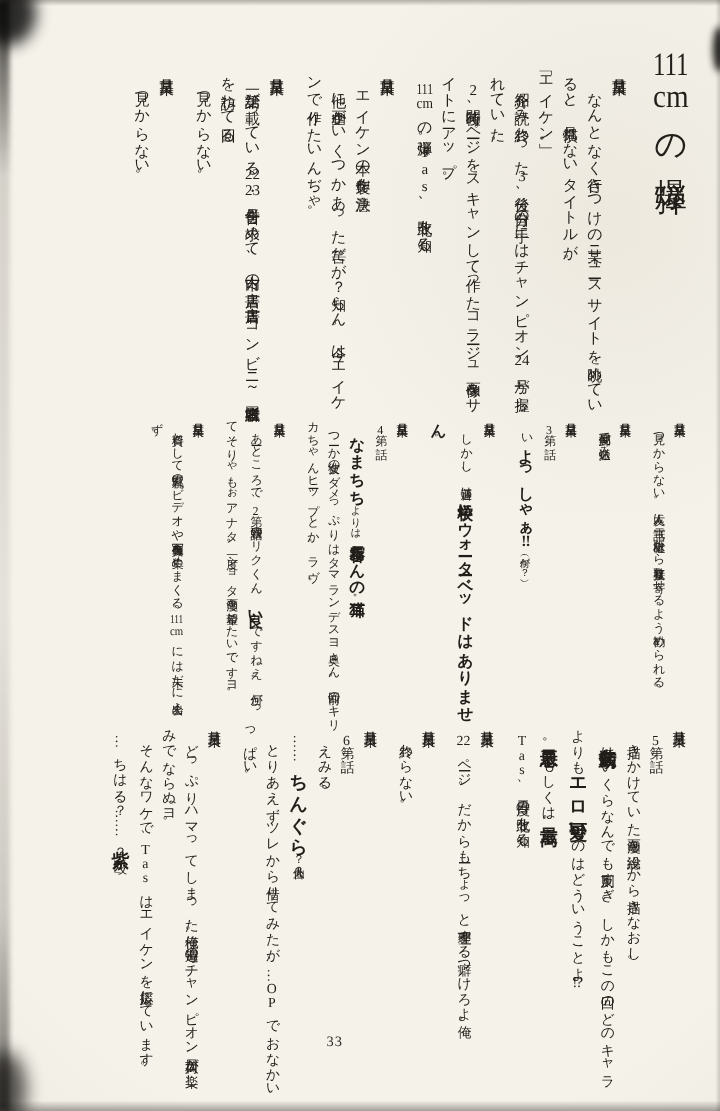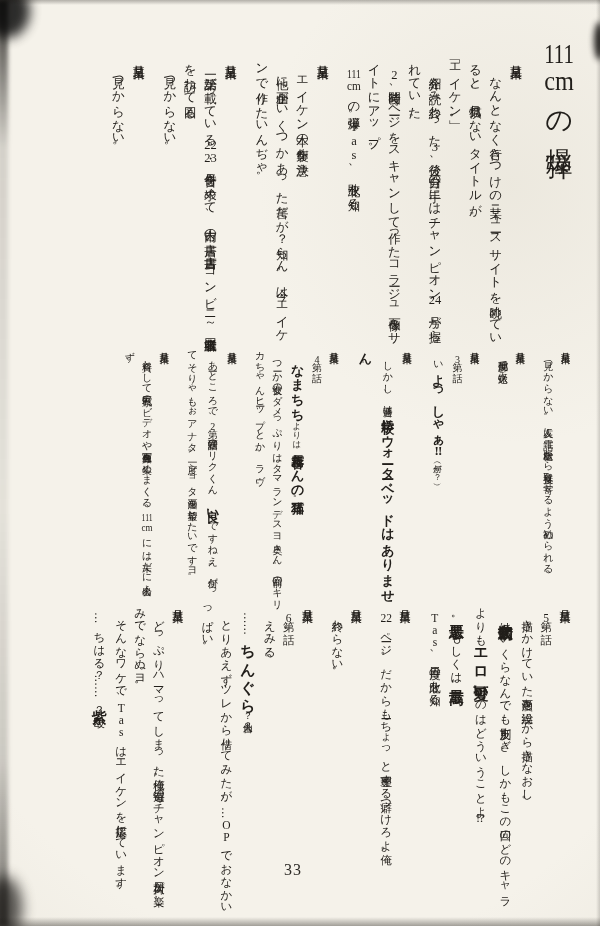--- a/index.html
+++ b/index.html
@@ -42,21 +42,21 @@
   .corner-bl{ position:absolute; bottom:-14px; left:-14px; width:36px; height:64px;
     background:#0e0c0a; border-radius:50%; filter:blur(7px); opacity:.7; }
   .mark-right{ position:absolute; top:22px; right:-5px; width:11px; height:38px;
     background:#141210; border-radius:50%; filter:blur(3px); opacity:.9; }
   .edge-top{ position:absolute; top:0; left:0; right:0; height:5px; pointer-events:none;
     background:linear-gradient(to bottom, rgba(25,22,18,.3), rgba(0,0,0,0)); }
   .edge-bottom{ position:absolute; bottom:0; left:0; right:0; height:9px; pointer-events:none;
     background:linear-gradient(to top, rgba(25,22,18,.38), rgba(0,0,0,0)); }
   .edge-right{ position:absolute; top:0; right:0; width:4px; height:100%; pointer-events:none;
     background:linear-gradient(to left, rgba(25,22,18,.18), rgba(0,0,0,0)); }
-  .page-number{ position:absolute; left:284px; top:861px; font-size:16px;
+  .page-number{ position:absolute; left:272px; top:861px; font-size:12px;
     color:#2c2a26; letter-spacing:1px; }
 </style>
 </head>
 <body>
 
 <div class="page">
   <div class="band band1">
       <div class="entry title-entry">
         <p class="para noindent"><span class="tcy">111</span><span class="tcy">cm</span><span class="">の爆弾</span></p>
       </div>

